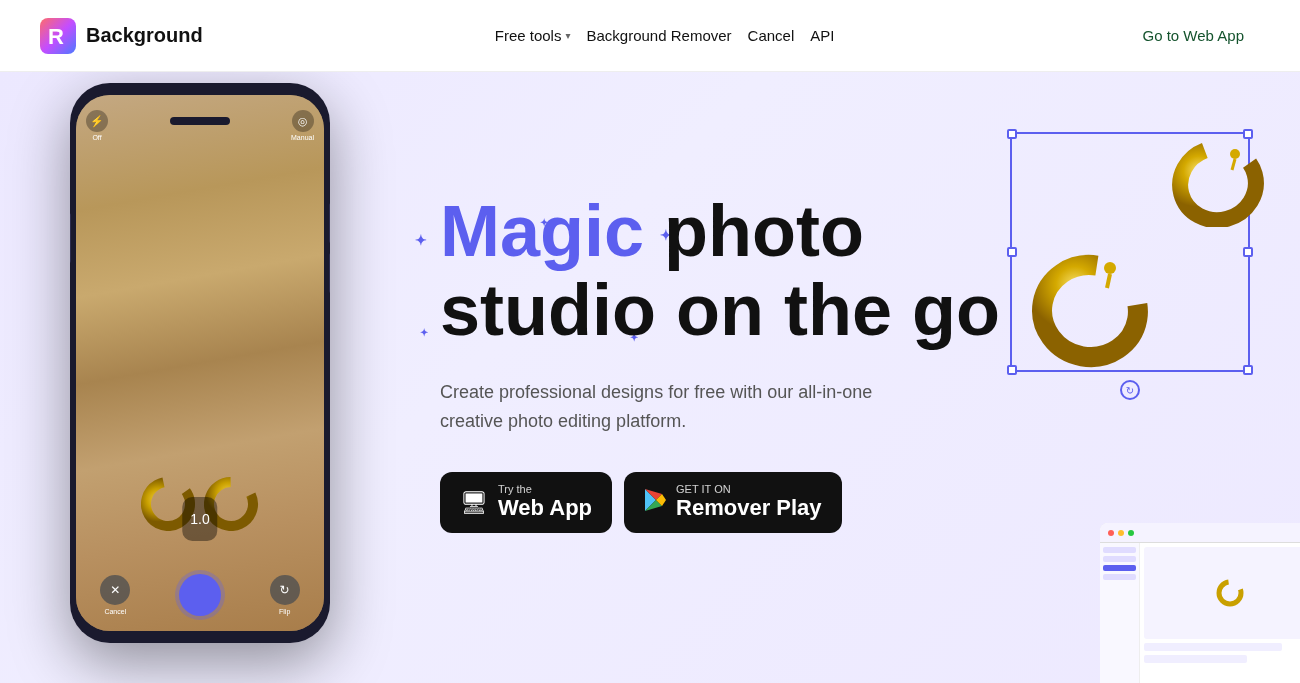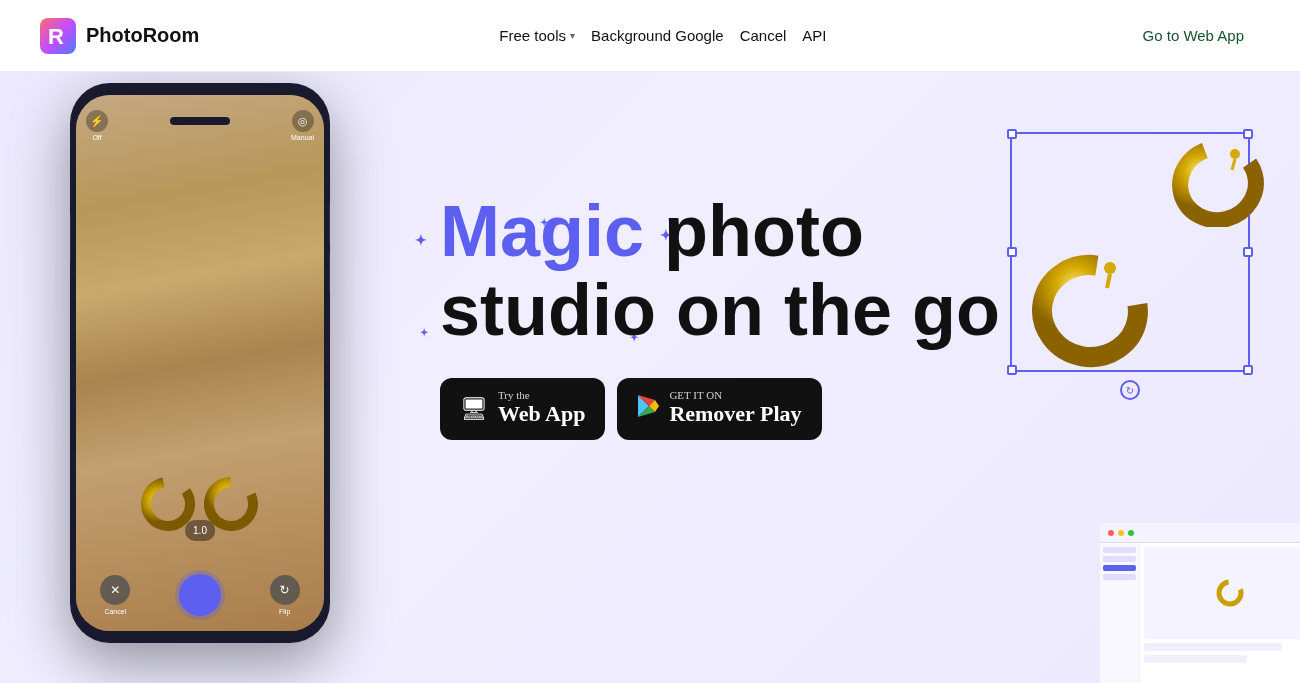--- a/index.html
+++ b/index.html
@@ -277,21 +277,20 @@
       cursor: pointer;
       text-decoration: none;
     }
     .cta-btn-icon {
       font-size: 22px;
     }
     .cta-btn-text {
       display: flex;
       flex-direction: column;
       align-items: flex-start;
-      font-family: Liberation Serif, serif;
     }
     .cta-btn-small {
       font-size: 11px;
       font-weight: 400;
       opacity: 0.8;
       line-height: 1;
     }
     .cta-btn-large {
       font-size: 22px;
       font-weight: 700;
@@ -415,30 +414,30 @@
       <defs>
         <linearGradient id="logoGrad" x1="0%" y1="0%" x2="100%" y2="100%">
           <stop offset="0%" style="stop-color:#ff6b6b"></stop>
           <stop offset="50%" style="stop-color:#c44dff"></stop>
           <stop offset="100%" style="stop-color:#4d79ff"></stop>
         </linearGradient>
       </defs>
       <rect width="36" height="36" rx="8" fill="url(#logoGrad)"></rect>
       <text x="8" y="26" font-size="22" font-weight="900" fill="white" font-family="Arial">R</text>
     </svg>
-    <span class="brand-name">PhotoRoom</span>
+    <span class="brand-name">Background</span>
   </div>
 
   <div class="navbar-center">
     <a class="nav-link" href="#">
       <span>Free tools</span>
       <span class="chevron">▾</span>
     </a>
     <a class="nav-link" href="#">
-      <span>Background Google</span>
+      <span>Background Remover</span>
     </a>
     <a class="nav-link" href="#">
       <span>Cancel</span>
     </a>
     <a class="nav-link" href="#">
       <span>API</span>
     </a>
   </div>
 
   <div class="navbar-right">
@@ -490,21 +489,21 @@
                 <radialGradient id="goldGrad2" cx="35%" cy="30%">
                   <stop offset="0%" stop-color="#f4d03f"></stop>
                   <stop offset="50%" stop-color="#c9a000"></stop>
                   <stop offset="100%" stop-color="#7d5a00"></stop>
                 </radialGradient>
               </defs>
               <circle cx="27" cy="28" r="22" fill="none" stroke="url(#goldGrad2)" stroke-width="10" stroke-dasharray="110 25" stroke-dashoffset="15" transform="rotate(20 27 28)"></circle>
             </svg>
           </div>
 
-          <div style="position:absolute;bottom:90px;left:50%;transform:translateX(-50%);background:rgba(0,0,0,0.4);color:#fff;font-size:10px;padding:5px 8px;border-radius:10px;">
+          <div style="position:absolute;bottom:90px;left:50%;transform:translateX(-50%);background:rgba(0,0,0,0.4);color:#fff;font-size:14px;padding:14px 8px;border-radius:10px;">
             <span>1.0</span>
           </div>
         </div>
 
         <div class="phone-controls">
           <div class="phone-ctrl-btn">
             <div class="phone-ctrl-circle">✕</div>
             <div class="phone-ctrl-label">Cancel</div>
           </div>
           <div class="phone-ctrl-btn">
@@ -520,20 +519,21 @@
       <div class="phone-side-btn vol-up"></div>
       <div class="phone-side-btn vol-down"></div>
       <div class="phone-side-btn-left power"></div>
     </div>
   </div>
 
   <div class="hero-content">
     <h1 class="hero-title">
       <span class="magic">Magic</span><span> photo studio on the go</span>
     </h1>
+    <p class="hero-subtitle">Create professional designs for free with our all-in-one creative photo editing platform.</p>
 
     <div class="cta-buttons">
 
       <a class="cta-btn" href="#">
         <div class="cta-btn-icon">🖥</div>
         <div class="cta-btn-text">
           <span class="cta-btn-small">Try the</span>
           <span class="cta-btn-large">Web App</span>
         </div>
       </a>

